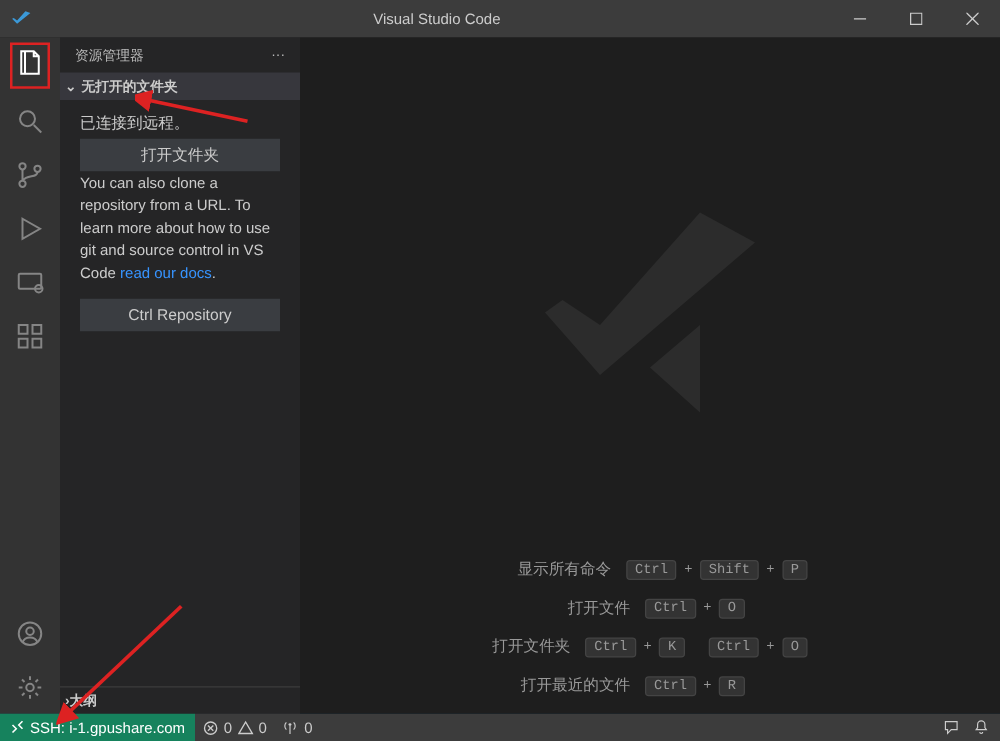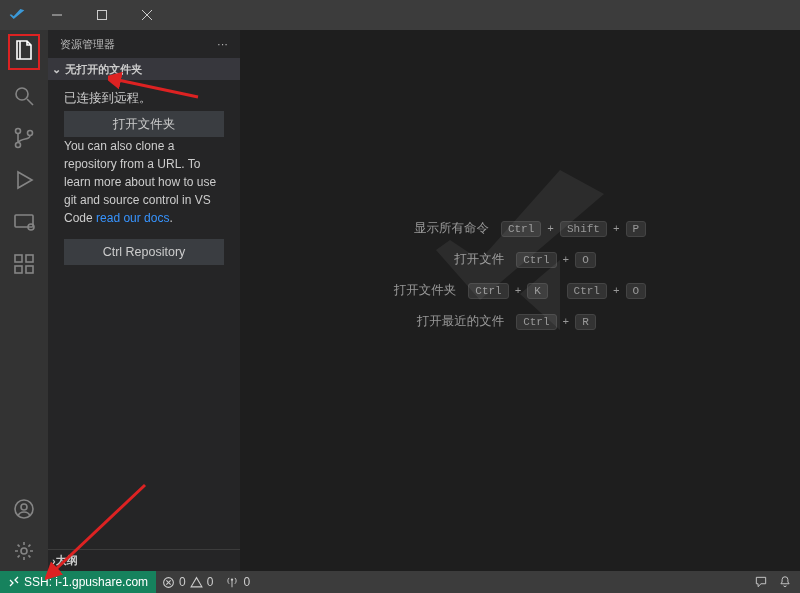--- a/index.html
+++ b/index.html
@@ -20,21 +20,21 @@
   .sidebar { width:192px; background:#252526; display:flex; flex-direction:column; color:#ccc; font-size:12px; }
   .sidebar-header { height:28px; display:flex; align-items:center; justify-content:space-between; padding:0 12px; font-size:11px; color:#bbb; }
   .section-header { height:22px; background:#37373d; display:flex; align-items:center; padding-left:4px; font-size:11px; font-weight:bold; }
   .section-header .chev { margin-right:4px; }
   .sidebar-body { padding:10px 16px 0 16px; display:flex; flex-direction:column; font-size:12.5px; color:#ccc; }
   .sidebar-body .connected { margin-bottom:4px; }
   .btn { background:#3a3d41; color:#ccc; border:none; height:26px; font-size:12.5px; width:100%; cursor:pointer; }
   .sidebar-body .desc { line-height:1.5; font-size:12px; }
   .sidebar-body .link { color:#3794ff; }
   .outline-header { height:22px; background:#252526; border-top:1px solid #3c3c3c; display:flex; align-items:center; padding-left:4px; font-size:11px; font-weight:bold; margin-top:auto; }
-  .editor { flex:1; background:#1e1e1e; position:relative; display:flex; flex-direction:column; align-items:center; justify-content:flex-start; }
+  .editor { flex:1; background:#1e1e1e; position:relative; display:flex; flex-direction:column; align-items:center; justify-content:flex-end; }
   .vslogo { opacity:0.06; position:absolute; top:120px; }
   .commands { margin-top:190px; font-size:12.5px; color:#999; }
   .commands .row { display:flex; align-items:center; justify-content:flex-end; gap:12px; margin-bottom:14px; }
   .commands .label { text-align:right; }
   .commands .keys { display:flex; gap:6px; align-items:center; font-size:11px; color:#999; min-width:130px;font-family:Liberation Mono, monospace; }
   .key { background:#333; border:1px solid #444; border-radius:3px; padding:1px 6px; font-size:11px; }
   .statusbar { height:22px; background:#007acc; display:flex; align-items:center; color:#fff; font-size:12px; }
   .statusbar .remote { background:#16825d; height:22px; display:flex; align-items:center; padding:0 8px; gap:4px; }
   .statusbar .seg { padding:0 6px; display:flex; align-items:center; gap:4px; }
   .statusbar-rest { flex:1; background:#3c3c3c; height:22px; display:flex; align-items:center; color:#ccc; }
@@ -43,20 +43,21 @@
 </style>
 </head>
 <body>
 
 <div class="titlebar">
   <div class="vsicon">
     <svg width="16" height="16" viewBox="0 0 24 24">
         <path d="M17 3 L7 14 L3 11 L1 12 L7 18 L23 5 L17 3 Z" fill="#3b99d8"></path>
       </svg>
   </div>
+  <div class="title">Visual Studio Code</div>
   <div class="wincontrols">
     <div>
         <svg width="10" height="10">
           <line x1="0" y1="5" x2="10" y2="5" stroke="#ccc" stroke-width="1"></line>
         </svg>
       </div>
     <div>
         <svg width="10" height="10">
           <rect x="0.5" y="0.5" width="9" height="9" fill="none" stroke="#ccc" stroke-width="1"></rect>
         </svg>

